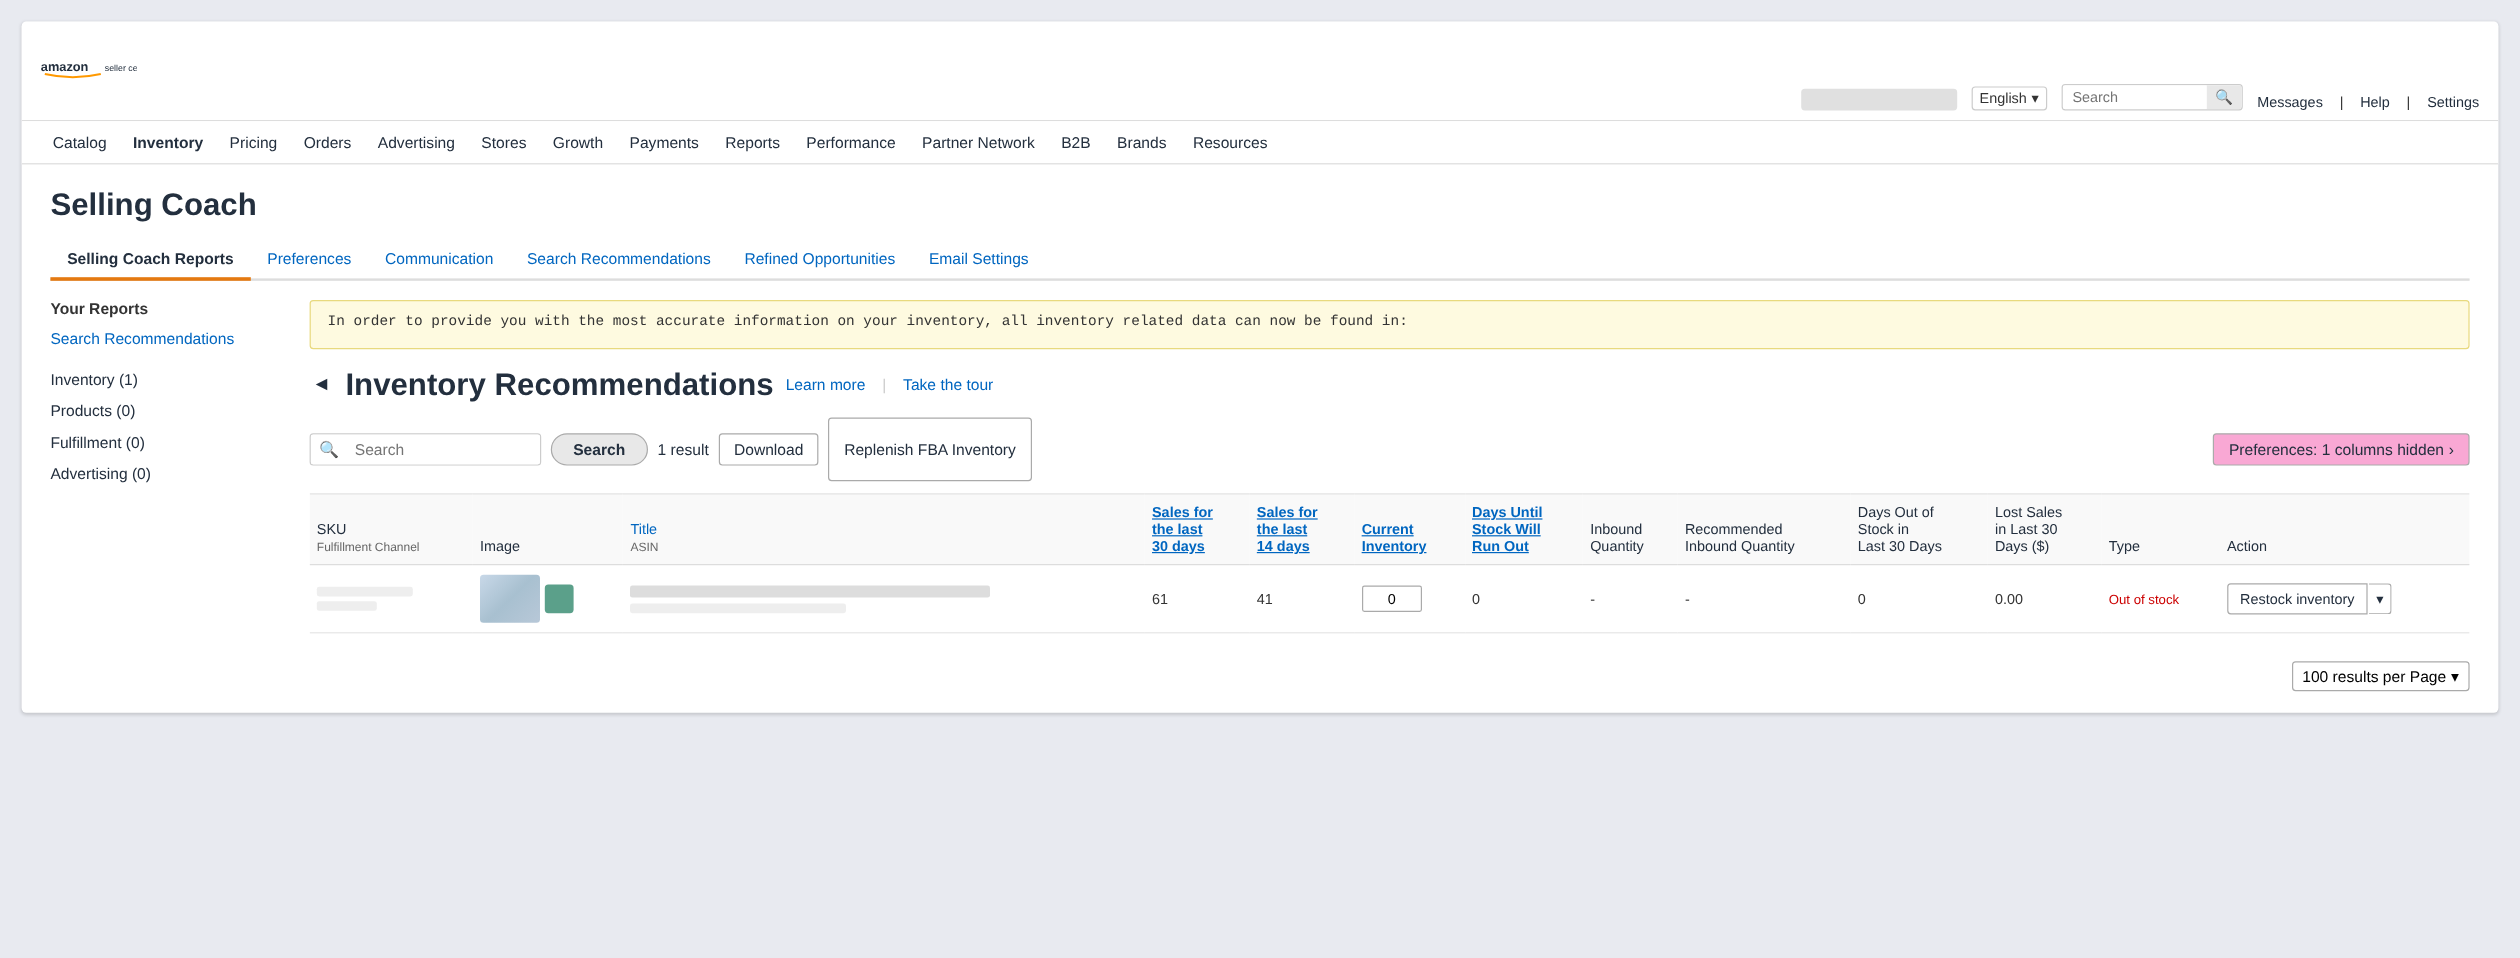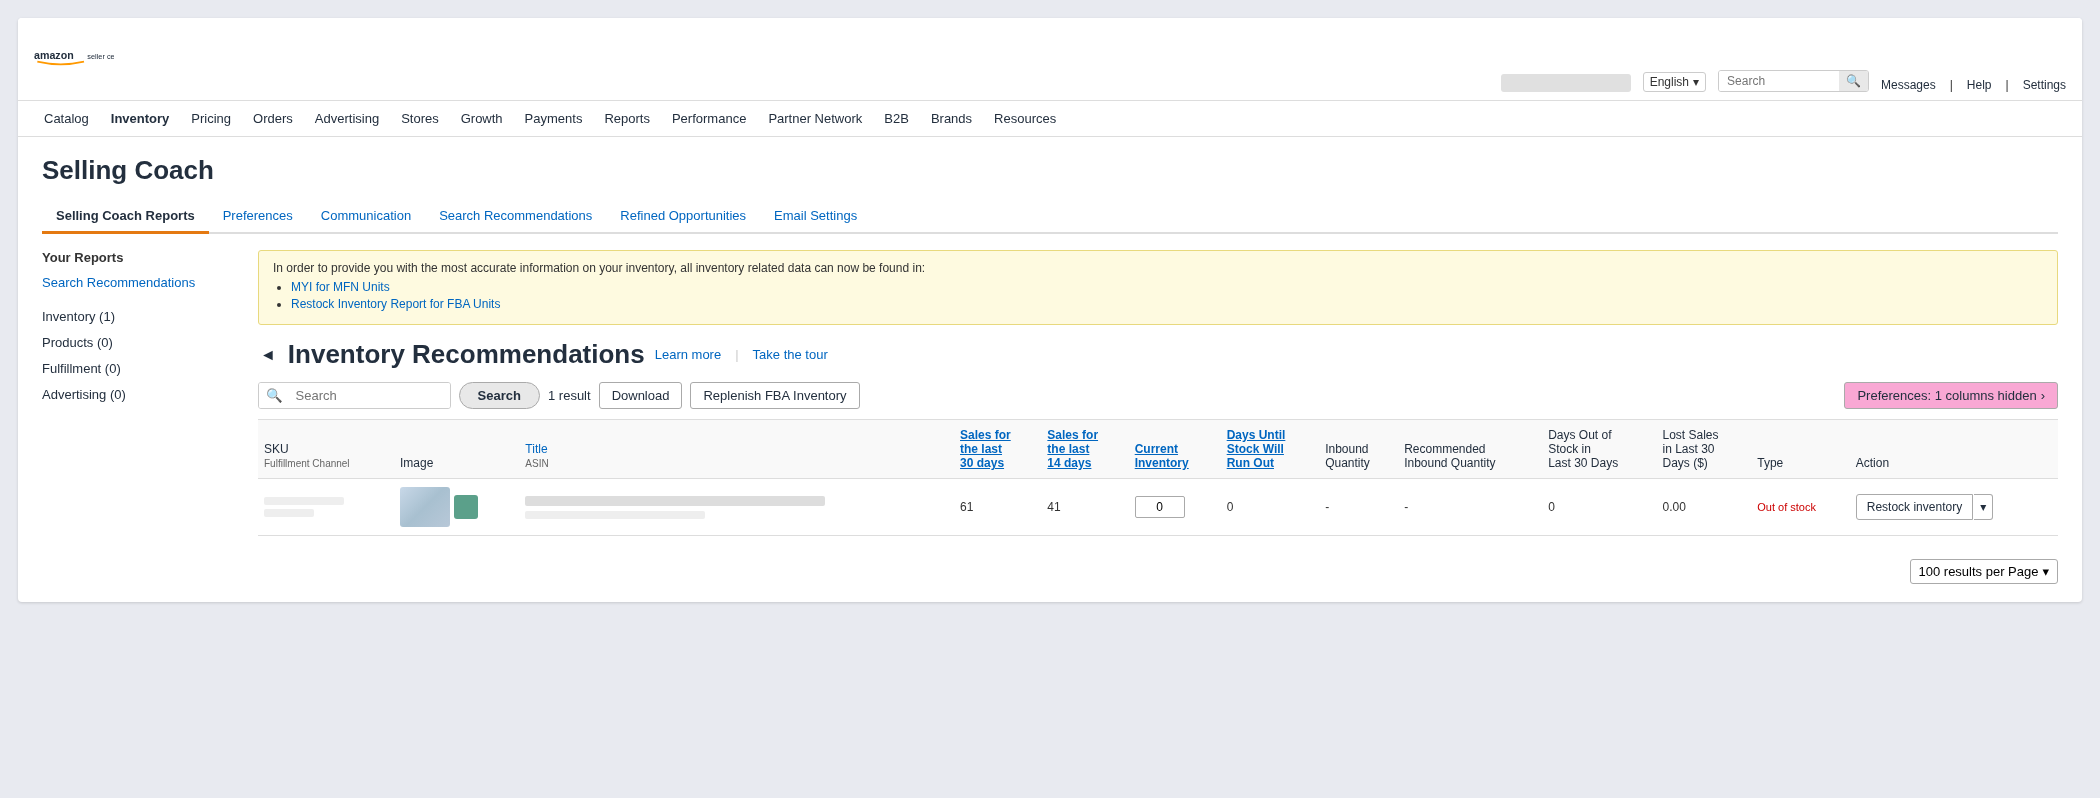--- a/index.html
+++ b/index.html
@@ -174,21 +174,21 @@
 
     
     .info-banner {
       background: #fefae0;
       border: 1px solid #e8d97e;
       border-radius: 3px;
       padding: 10px 14px;
       margin-bottom: 14px;
       font-size: 12px;
     }
-    .info-banner p { margin-bottom: 5px; }
+    .info-banner p { margin-bottom: 5px; font-family: Liberation Mono, monospace; }
     .info-banner a {
       color: #0066c0;
       text-decoration: none;
     }
     .info-banner ul {
       list-style: disc;
       padding-left: 18px;
     }
     .info-banner ul li { margin-bottom: 3px; }
 
@@ -272,21 +272,21 @@
       border-radius: 3px;
       padding: 5px 12px;
       font-size: 13px;
       cursor: pointer;
       color: #232f3e;
     }
     .btn-primary {
       background: #fff;
       border: 1px solid #aaa;
       border-radius: 3px;
-      padding: 5px 12px;
+      padding: 18px 12px;
       font-size: 13px;
       cursor: pointer;
       color: #232f3e;
     }
     .preferences-btn {
       margin-left: auto;
       background: #f9a8d4;
       border: 1px solid #aaa;
       border-radius: 3px;
       padding: 5px 12px;
@@ -487,24 +487,20 @@
             <div class="item">Products (0)</div>
             <div class="item">Fulfillment (0)</div>
             <div class="item">Advertising (0)</div>
           </div>
         </div>
 
         <div class="main-panel">
 
           <div class="info-banner">
             <p>In order to provide you with the most accurate information on your inventory, all inventory related data can now be found in:</p>
-            <ul>
-              <li><a href="#">MYI for MFN Units</a></li>
-              <li><a href="#">Restock Inventory Report for FBA Units</a></li>
-            </ul>
           </div>
 
           <div class="section-header">
             <button class="collapse-btn">◄</button>
             <span class="section-title">Inventory Recommendations</span>
             <a href="#" class="section-link">Learn more</a>
             <span class="divider-pipe">|</span>
             <a href="#" class="section-link">Take the tour</a>
           </div>
 

